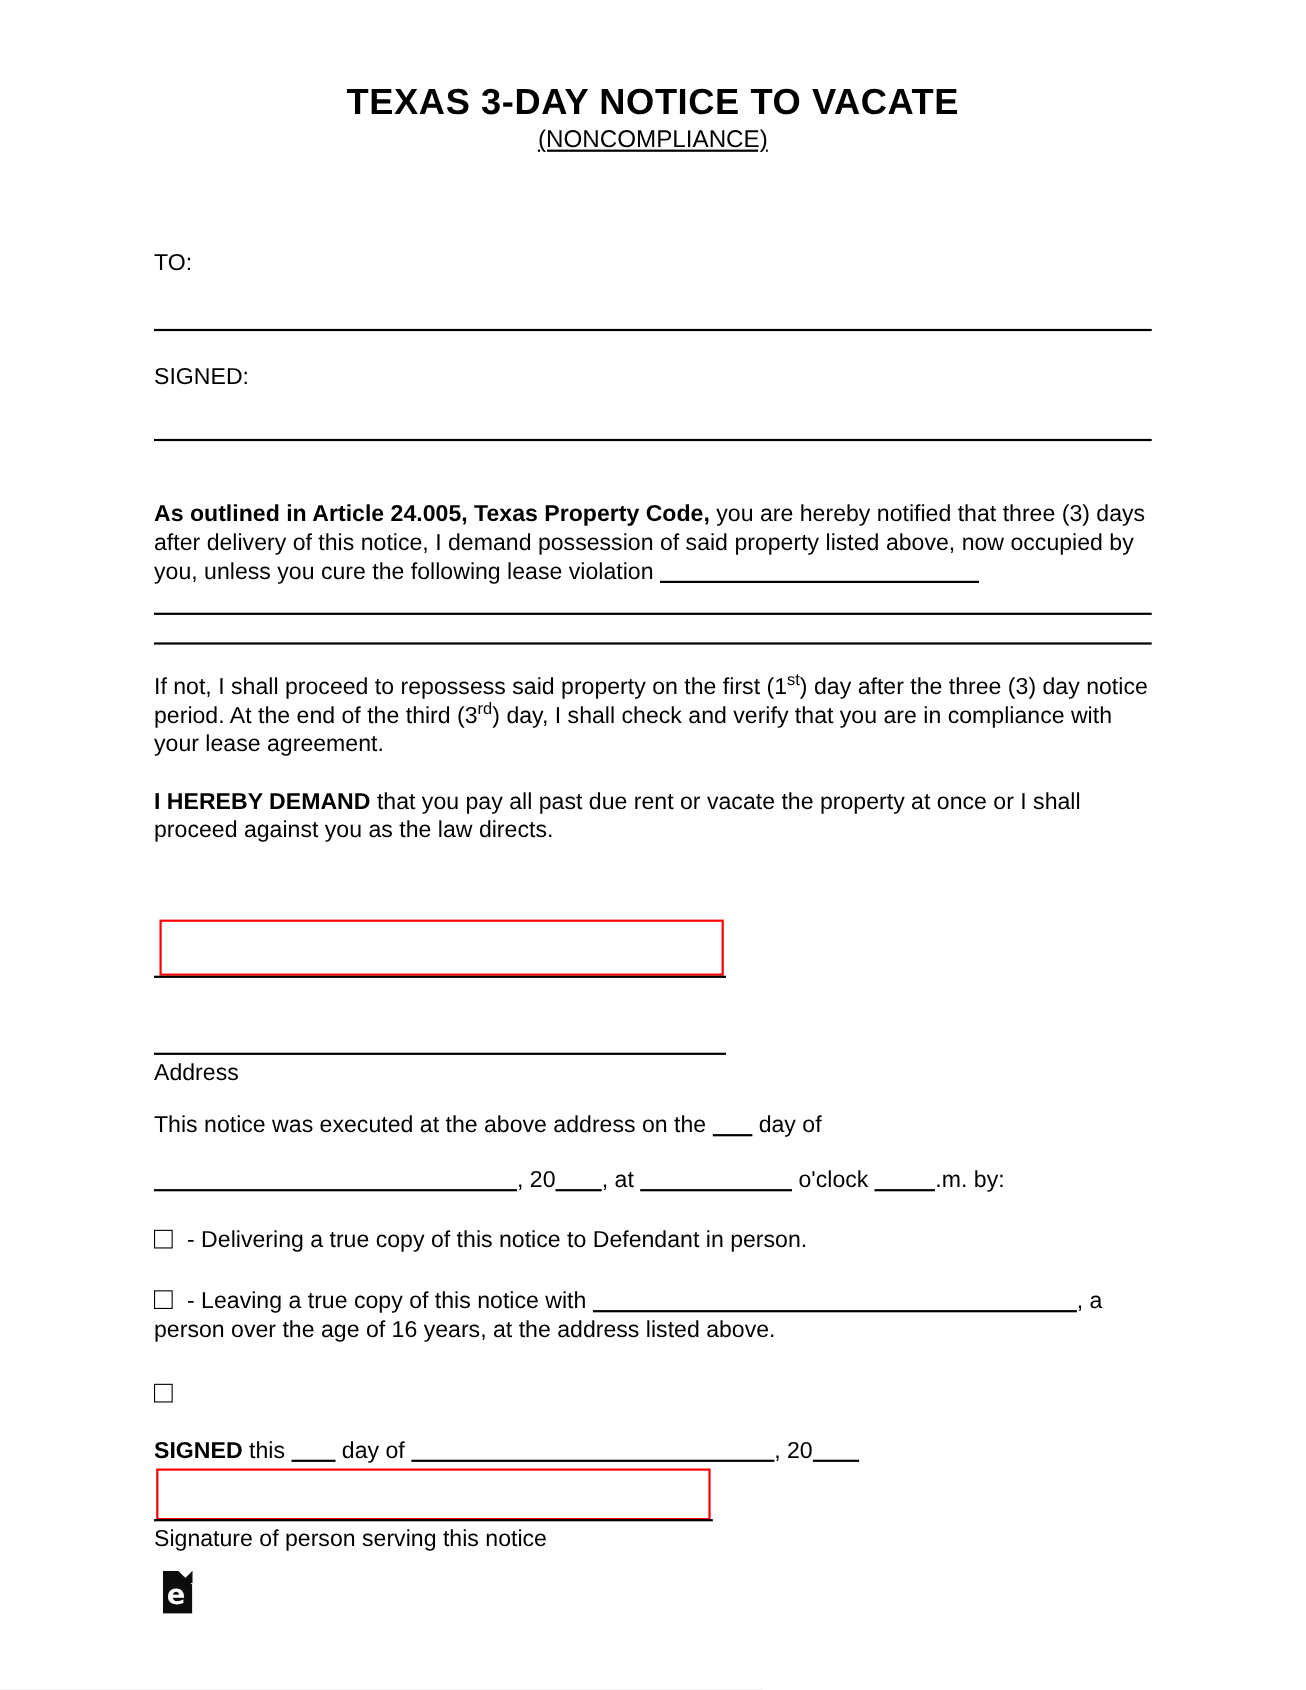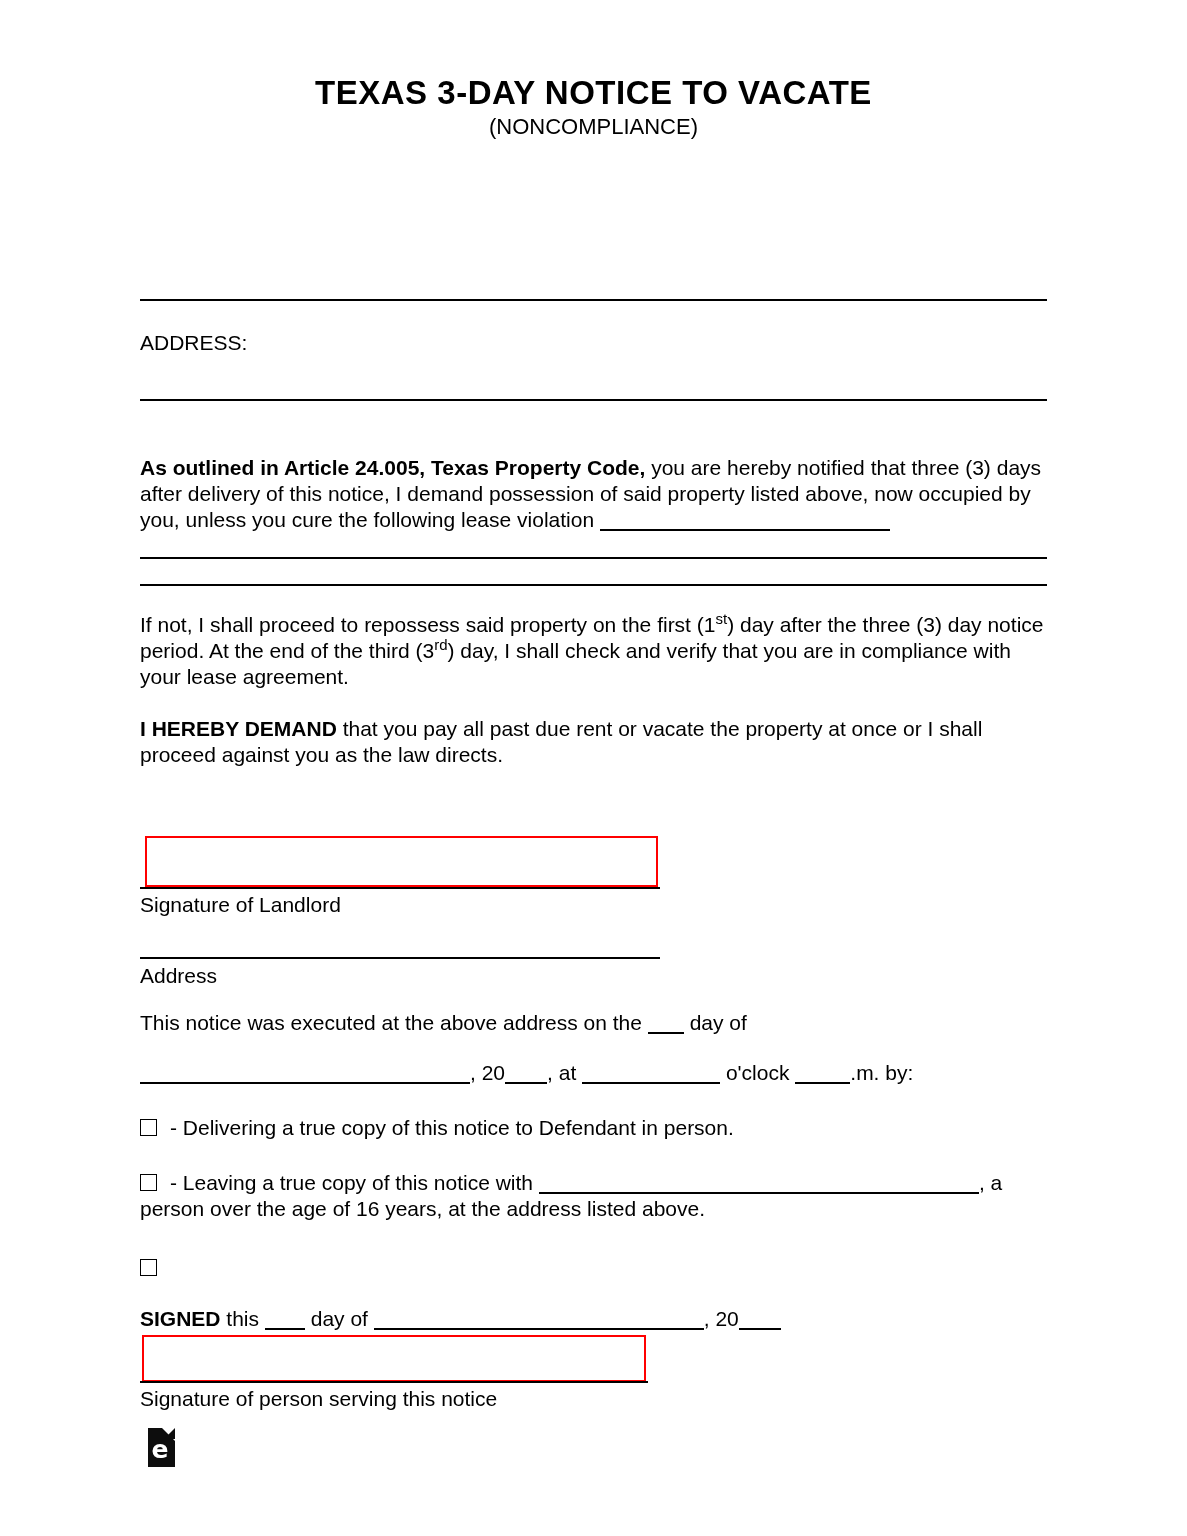--- a/index.html
+++ b/index.html
@@ -9,21 +9,21 @@
     margin:0 auto;
     background:#ffffff;
     font-family:"Liberation Sans", sans-serif;
     font-size:21px;
     color:#000;
     overflow:hidden;
   }
   .abs{position:absolute;left:140px;width:907px;line-height:26px;}
   .centered{left:0;width:100%;text-align:center;}
   .doc-title{font-size:33px;font-weight:bold;line-height:38px;letter-spacing:0.5px;}
-  .doc-subtitle{font-size:22px;line-height:26px;}
+  .doc-subtitle{font-size:22px;line-height:26px;text-decoration:underline;}
   .rule{position:absolute;left:140px;width:907px;border-top:2px solid #000;height:0;}
   .blank{
     display:inline-block;
     border-bottom:2px solid #000;
     height:18px;
     vertical-align:-4px;
   }
   .w36{width:36px}.w40{width:40px}.w42{width:42px}.w55{width:55px}
   .w138{width:138px}.w160{width:160px}.w290{width:290px}
   .w325{width:325px}.w330{width:330px}.w440{width:440px}
@@ -60,37 +60,37 @@
 </style>
 </head>
 <body>
 
 <div class="page">
 
   <div class="abs centered doc-title" style="top:74px">TEXAS 3-DAY NOTICE TO VACATE</div>
   <div class="abs centered doc-subtitle" style="top:114px">(NONCOMPLIANCE)</div>
 
 
+  <div class="abs" style="top:226px">TO:</div>
   <div class="rule" style="top:299px"></div>
 
-  <div class="abs" style="top:330px">ADDRESS:</div>
+  <div class="abs" style="top:330px">SIGNED:</div>
   <div class="rule" style="top:399px"></div>
 
   <div class="abs" style="top:455px"><b>As outlined in Article 24.005, Texas Property Code,</b><span> you are hereby notified that three (3) days after delivery of this notice, I demand possession of said property listed above, now occupied by you, unless you cure the following lease violation </span><span class="blank w290"></span></div>
   <div class="rule" style="top:557px"></div>
   <div class="rule" style="top:584px"></div>
 
   <div class="abs" style="top:612px"><span>If not, I shall proceed to repossess said property on the first (1</span><sup>st</sup><span>) day after the three (3) day notice period. At the end of the third (3</span><sup>rd</sup><span>) day, I shall check and verify that you are in compliance with your lease agreement.</span></div>
 
   <div class="abs" style="top:716px"><b>I HEREBY DEMAND</b><span> that you pay all past due rent or vacate the property at once or I shall proceed against you as the law directs.</span></div>
 
 
   <div class="sigbox" style="left:145px;top:836px;width:509px;height:47px"></div>
   <div class="sigrule" style="left:140px;top:887px;width:520px"></div>
-  <div class="abs" style="top:892px">Signature of Landlord</div>
 
   <div class="sigrule" style="left:140px;top:957px;width:520px"></div>
   <div class="abs" style="top:963px">Address</div>
 
   <div class="abs" style="top:1010px"><span>This notice was executed at the above address on the </span><span class="blank w36"></span><span> day of</span></div>
 
   <div class="abs" style="top:1060px"><span class="blank w330"></span><span>, 20</span><span class="blank w42"></span><span>, at</span>
     <span class="blank w138"></span>
     <span>o'clock</span>
     <span class="blank w55"></span><span>.m. by:</span></div>

